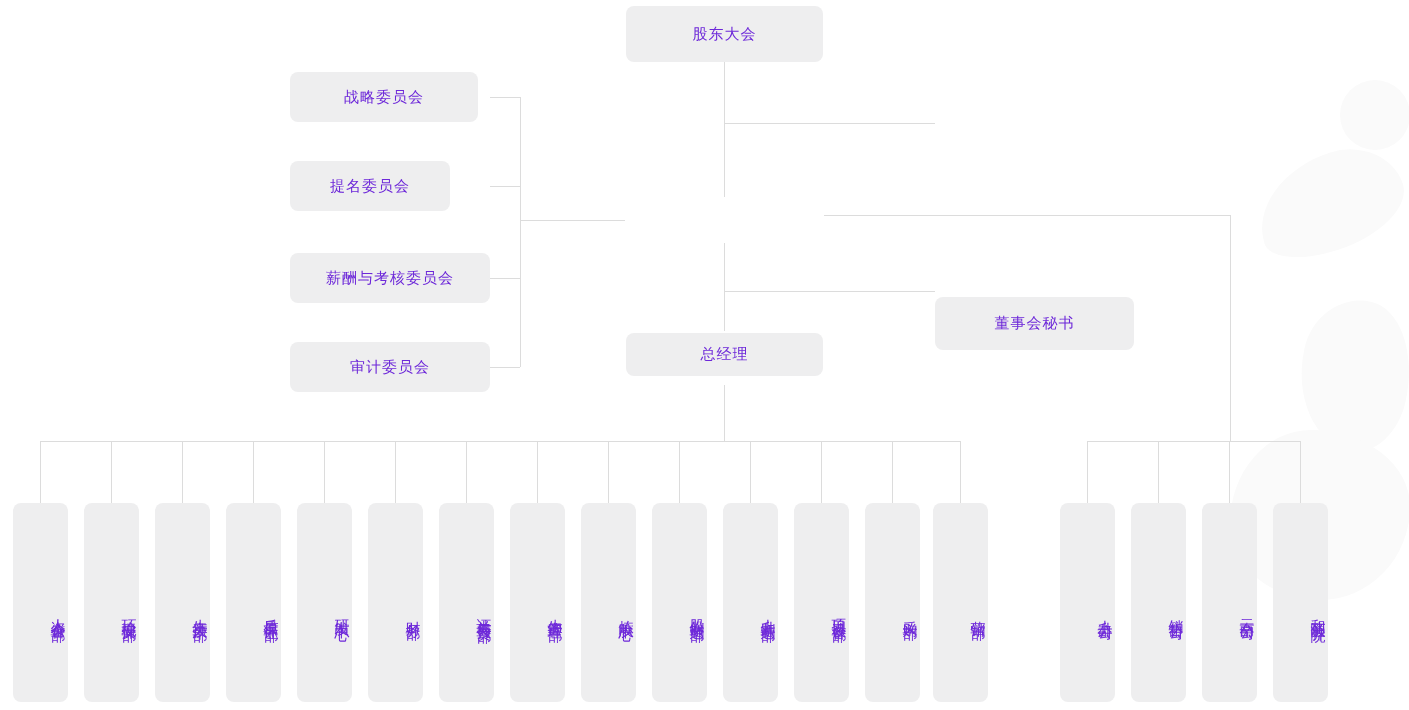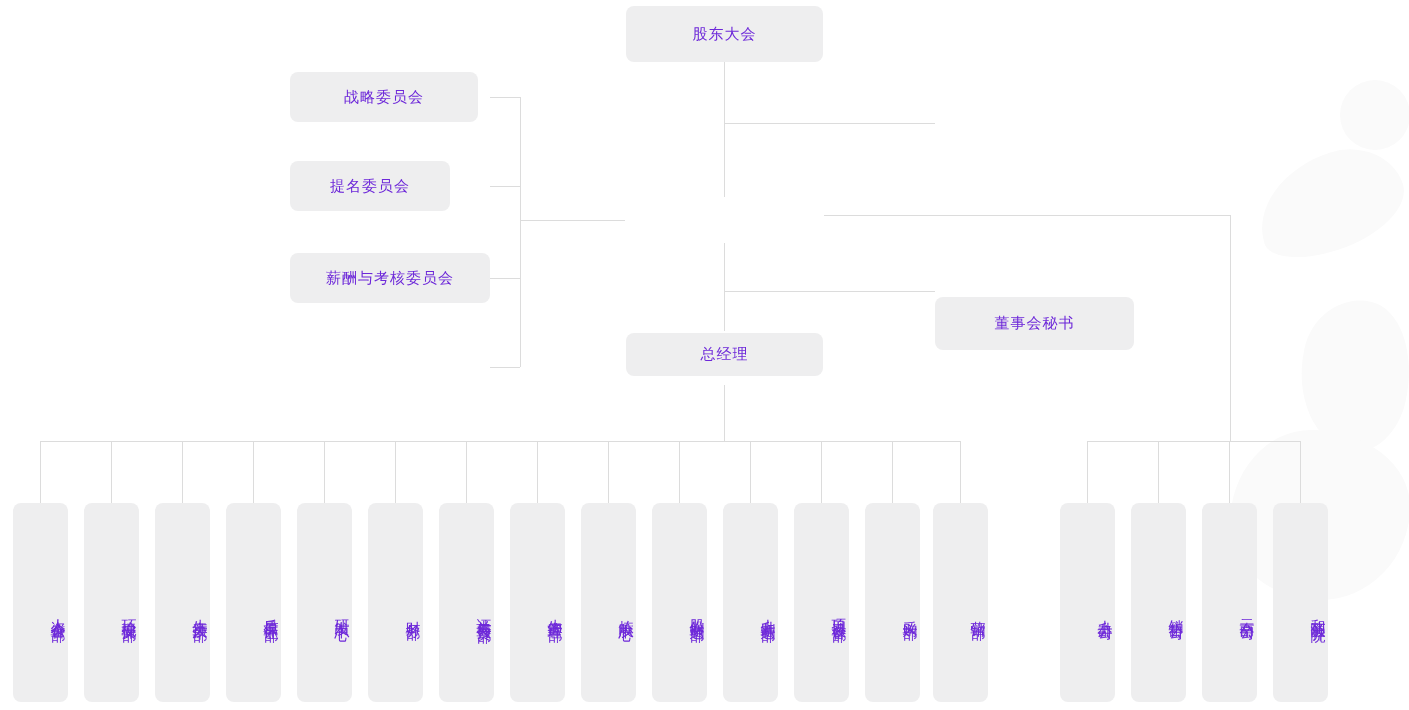--- a/index.html
+++ b/index.html
@@ -155,20 +155,23 @@
 
   <div class="node horizontal" style="left:290px; top:72px; width:188px; height:50px;">
     <span class="label">战略委员会</span>
   </div>
   <div class="node horizontal" style="left:290px; top:161px; width:160px; height:50px;">
     <span class="label">提名委员会</span>
   </div>
   <div class="node horizontal" style="left:290px; top:253px; width:200px; height:50px;">
     <span class="label">薪酬与考核委员会</span>
   </div>
+  <div class="node horizontal" style="left:290px; top:342px; width:200px; height:50px;">
+    <span class="label">审计委员会</span>
+  </div>
 
   <div class="node vertical" style="left:13px;  top:503px; width:55px; height:199px;">
     <span class="label">人资企管部</span>
   </div>
   <div class="node vertical" style="left:84px;  top:503px; width:55px; height:199px;">
     <span class="label">环境安保部</span>
   </div>
   <div class="node vertical" style="left:155px; top:503px; width:55px; height:199px;">
     <span class="label">生产技术部</span>
   </div>

